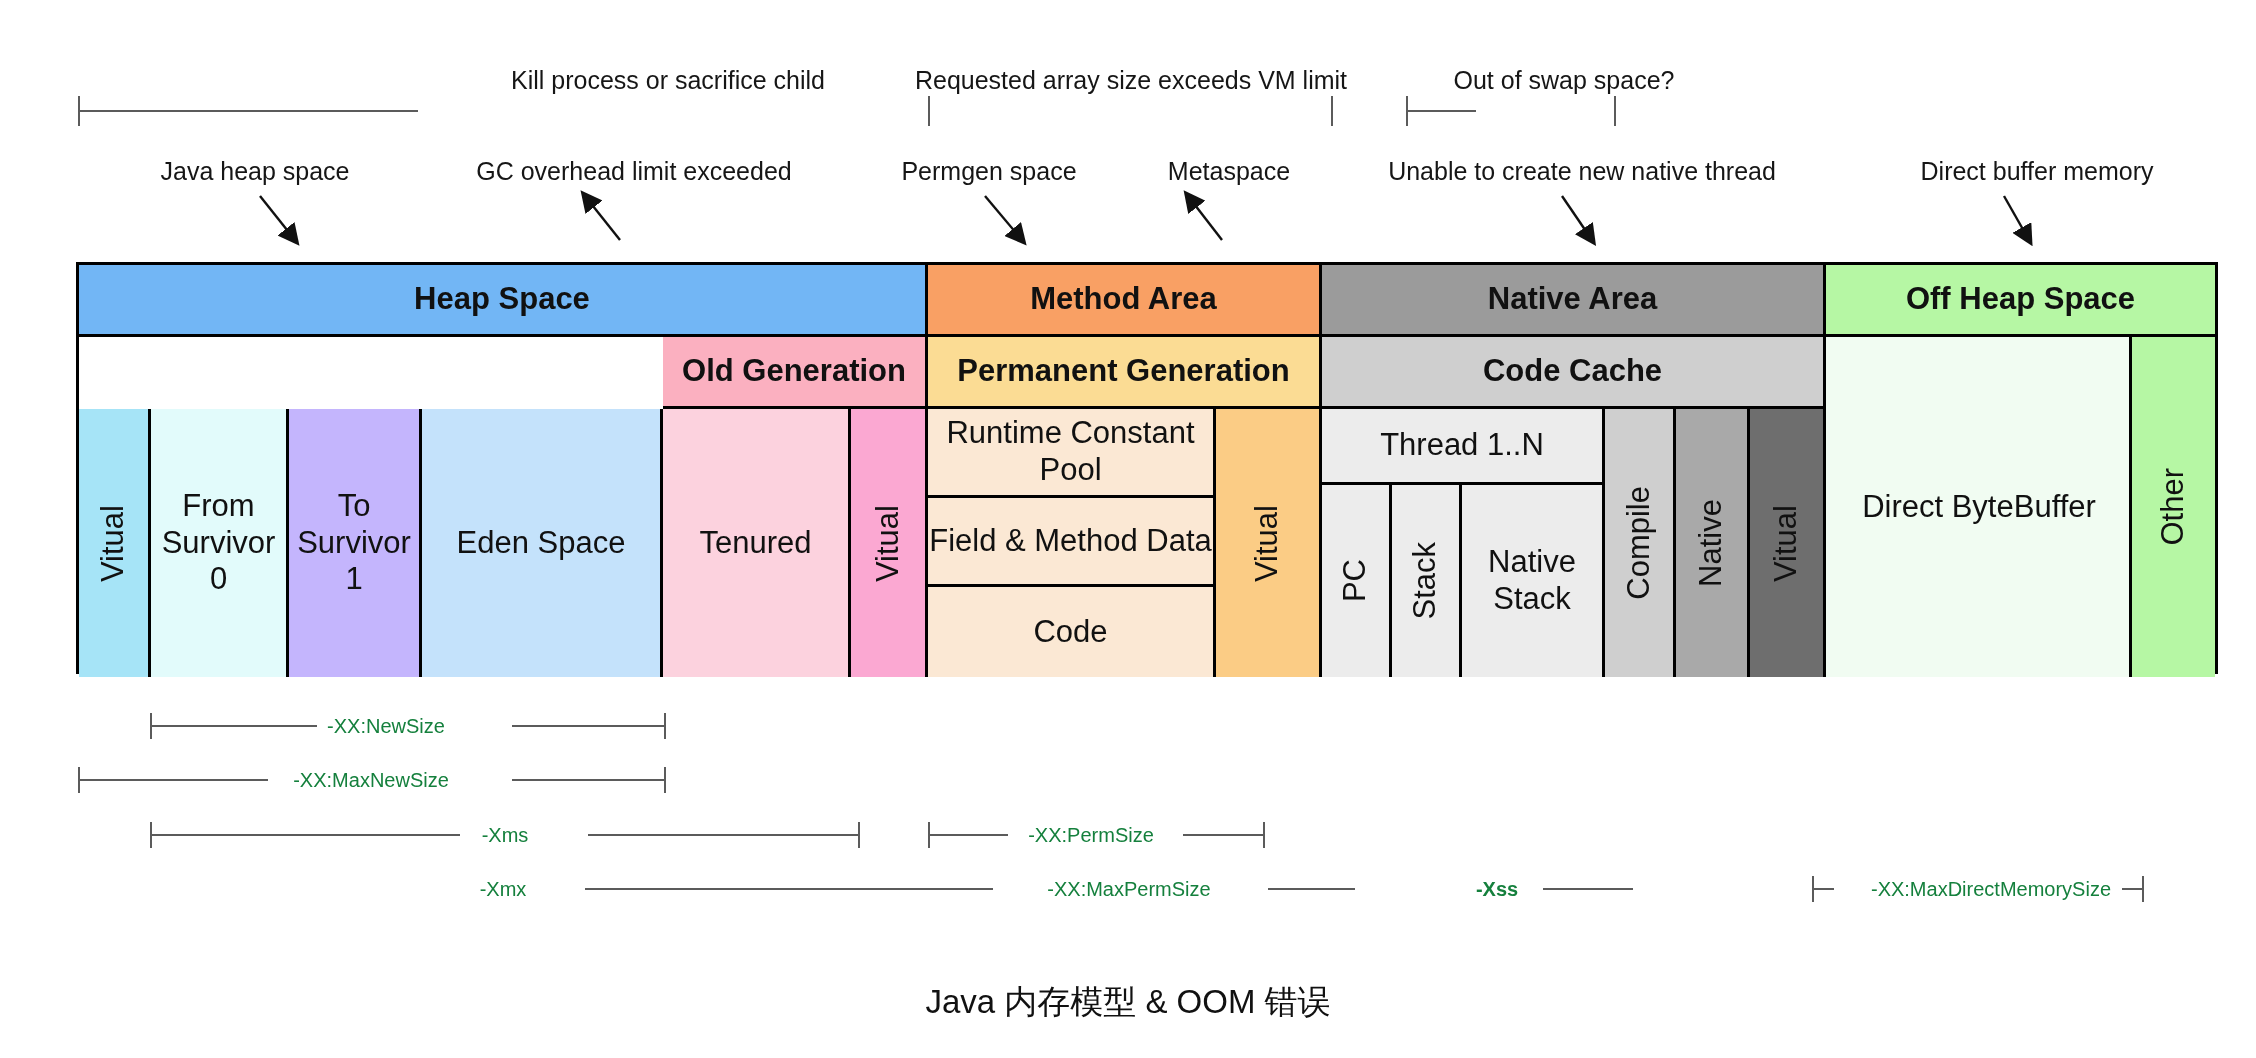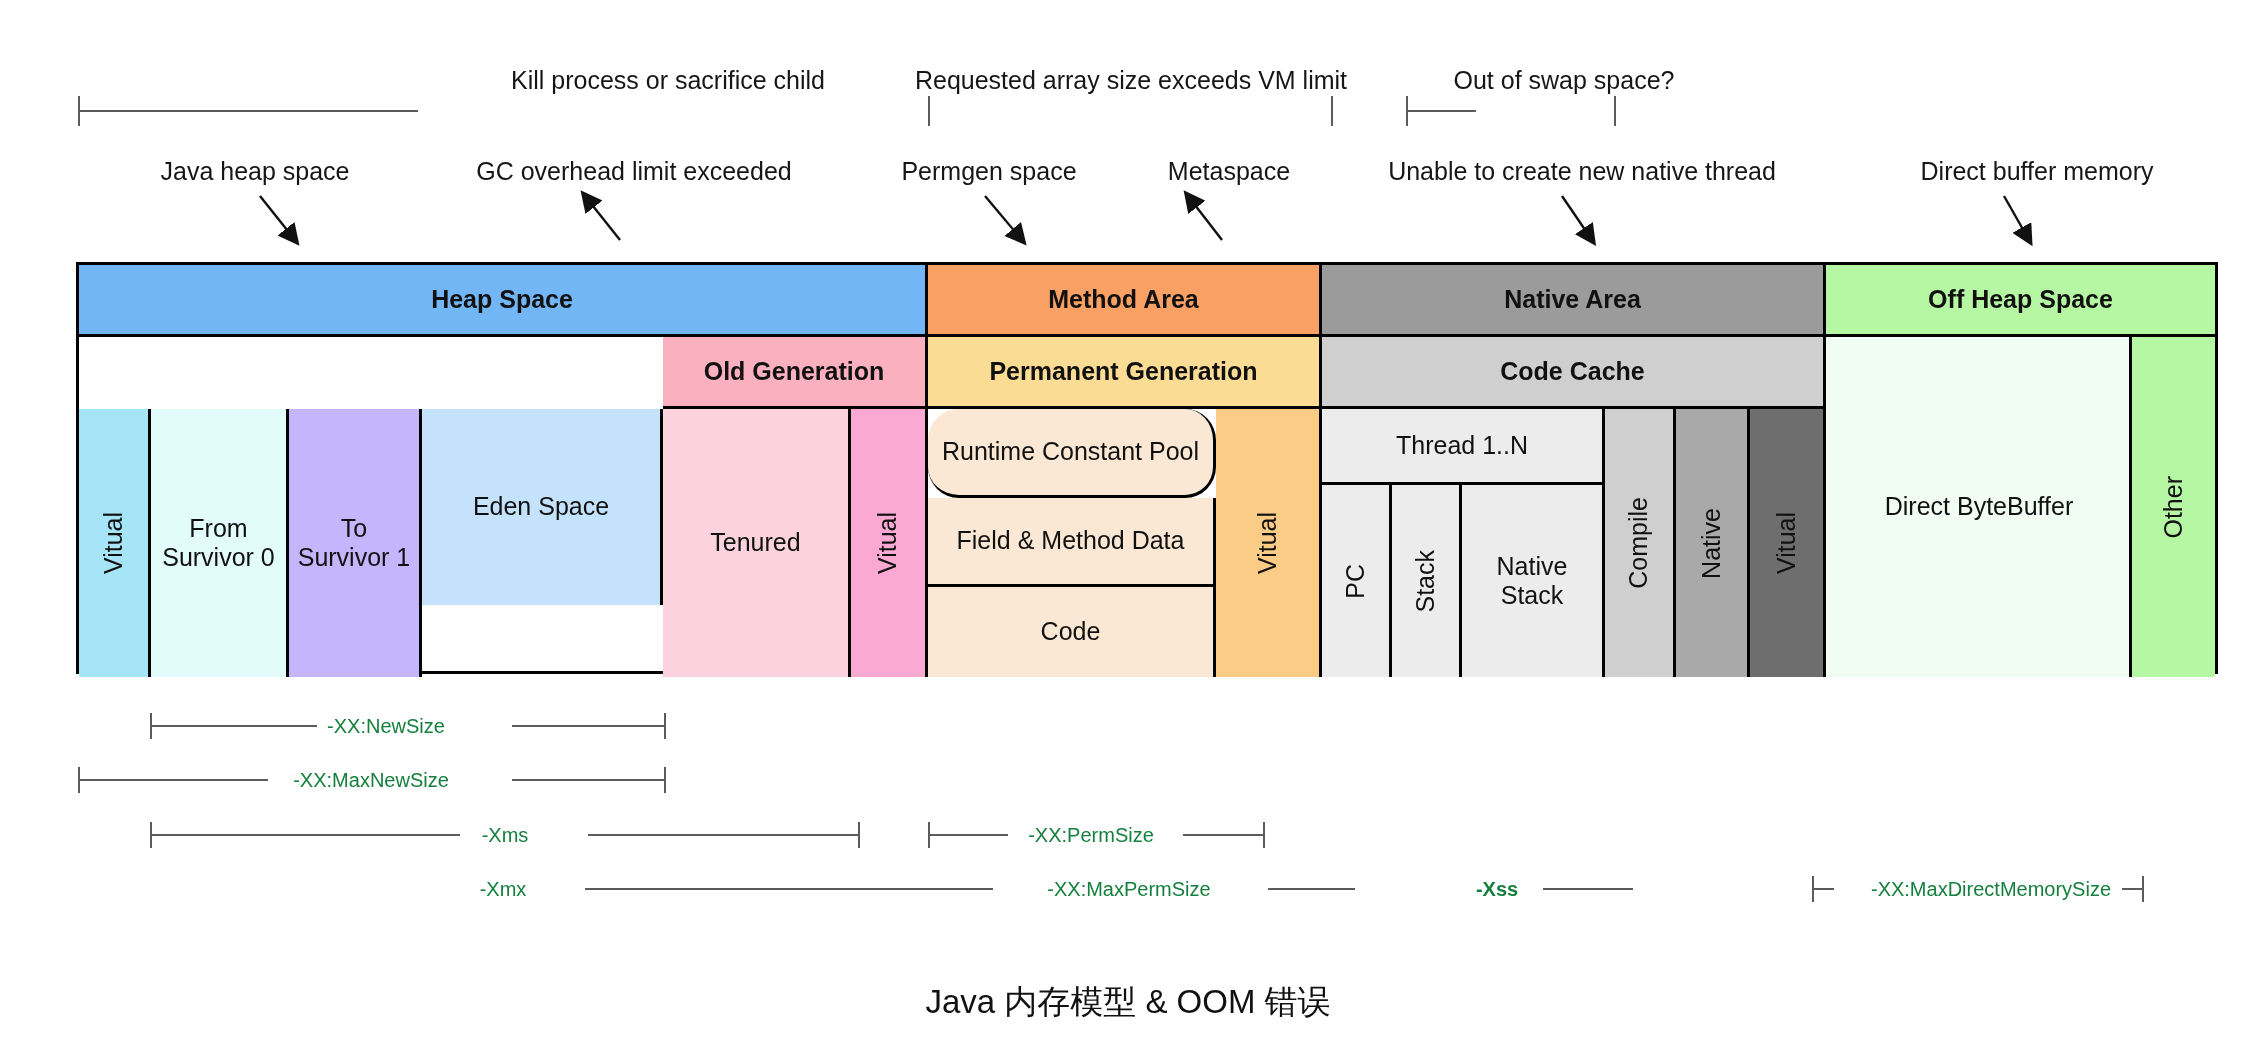--- a/index.html
+++ b/index.html
@@ -38,21 +38,21 @@
     background:#fff;
   }
 
   .cell{
     position:absolute;
     box-sizing:border-box;
     display:flex;
     align-items:center;
     justify-content:center;
     text-align:center;
-    font-size:25px;
+    font-size:31px;
     line-height:1.18;
     color:#111;
   }
   .bold{font-weight:bold;}
   .vtext{
     writing-mode:vertical-rl;
     transform:rotate(180deg);
     white-space:nowrap;
   }
   .br{border-right:3px solid #000;}
@@ -148,32 +148,32 @@
 
     <div class="cell br" style="left:0;top:144px;width:72px;height:268px;background:#a6e4f7;">
       <span class="vtext">Vitual</span>
     </div>
     <div class="cell br" style="left:72px;top:144px;width:138px;height:268px;background:#e2fbfb;">
       <span>From<br>Survivor 0</span>
     </div>
     <div class="cell br" style="left:210px;top:144px;width:133px;height:268px;background:#c4b5fd;">
       <span>To<br>Survivor 1</span>
     </div>
-    <div class="cell br" style="left:343px;top:144px;width:241px;height:196px;background:#c4e2fb;">
+    <div class="cell br" style="left:343px;top:144px;width:241px;height:268px;background:#c4e2fb;">
       <span>Eden Space</span>
     </div>
 
     <div class="cell br" style="left:584px;top:144px;width:188px;height:268px;background:#fcd2de;">
       <span>Tenured</span>
     </div>
     <div class="cell br" style="left:772px;top:144px;width:77px;height:268px;background:#fba8d2;">
       <span class="vtext">Vitual</span>
     </div>
 
-    <div class="cell bb br" style="left:849px;top:144px;width:288px;height:89px;background:#fbe8d4;border-radius:31px;">
+    <div class="cell bb br" style="left:849px;top:144px;width:288px;height:89px;background:#fbe8d4;">
       <span>Runtime Constant Pool</span>
     </div>
     <div class="cell bb br" style="left:849px;top:233px;width:288px;height:89px;background:#fbe8d4;">
       <span>Field &amp; Method Data</span>
     </div>
     <div class="cell br" style="left:849px;top:322px;width:288px;height:90px;background:#fbe8d4;">
       <span>Code</span>
     </div>
     <div class="cell br" style="left:1137px;top:144px;width:106px;height:268px;background:#fbcc85;">
       <span class="vtext">Vitual</span>

